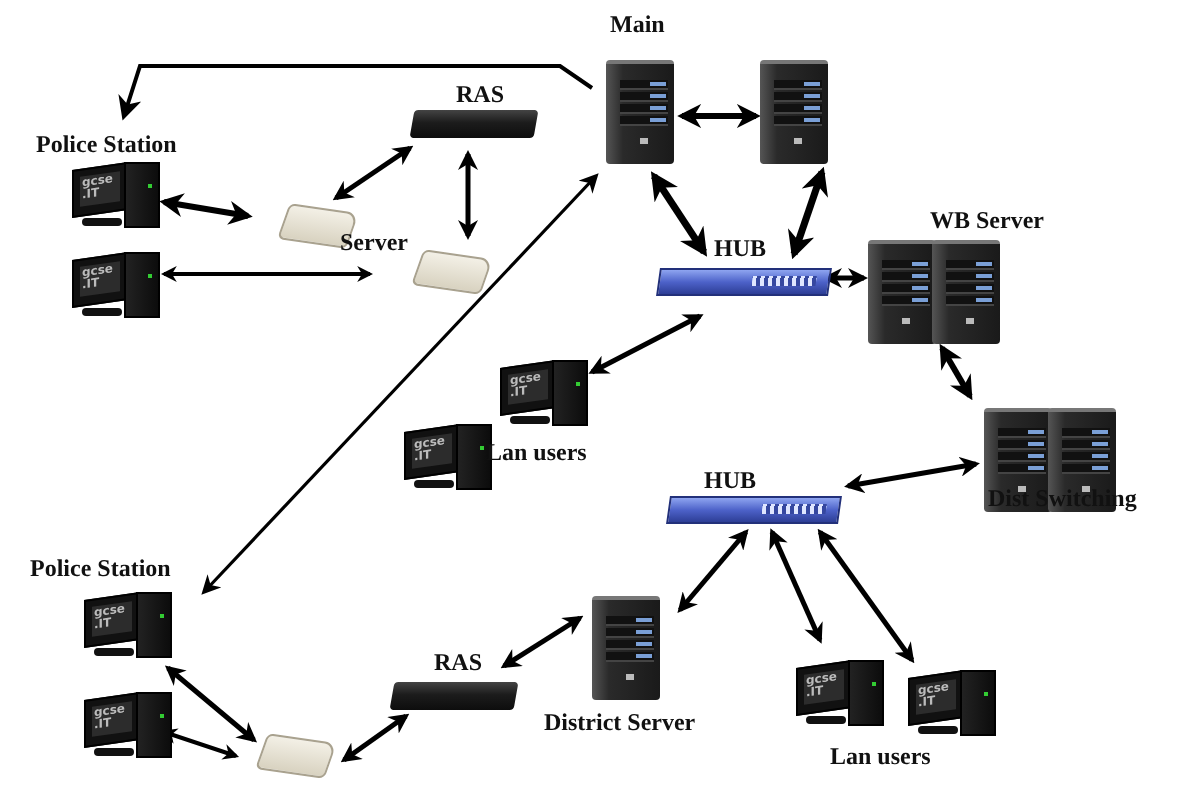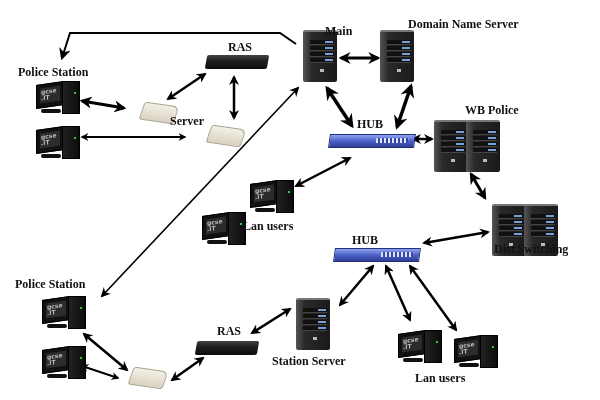--- a/index.html
+++ b/index.html
@@ -61,46 +61,45 @@
       <polyline points="185,137 82,137" fill="none" stroke="#000" stroke-width="2" marker-end="url(#ah)" marker-start="url(#ah)"></polyline>
     </svg>
 
   <div class="tower" style="left:303px;top:30px;">
     <div class="bay" style="top:8px"></div>
       <div class="bay" style="top:14px"></div>
       <div class="bay" style="top:20px"></div>
       <div class="bay" style="top:26px"></div>
       <div class="pwr"></div>
   </div>
-  <div class="lbl" style="left:305px;top:25px;margin-left:20px;">Main</div>
+  <div class="lbl" style="left:305px;top:6px;">Main</div>
 
   <div class="tower" style="left:380px;top:30px;">
     <div class="bay" style="top:8px"></div>
       <div class="bay" style="top:14px"></div>
       <div class="bay" style="top:20px"></div>
       <div class="bay" style="top:26px"></div>
       <div class="pwr"></div>
   </div>
-  <div class="lbl" style="left:408px;top:18px;">Domain Name Server</div>
 
   <div class="tower" style="left:434px;top:120px;">
     <div class="bay" style="top:8px"></div>
       <div class="bay" style="top:14px"></div>
       <div class="bay" style="top:20px"></div>
       <div class="bay" style="top:26px"></div>
       <div class="pwr"></div>
   </div>
   <div class="tower" style="left:466px;top:120px;">
     <div class="bay" style="top:8px"></div>
       <div class="bay" style="top:14px"></div>
       <div class="bay" style="top:20px"></div>
       <div class="bay" style="top:26px"></div>
       <div class="pwr"></div>
   </div>
-  <div class="lbl" style="left:465px;top:104px;">WB Police</div>
+  <div class="lbl" style="left:465px;top:104px;">WB Server</div>
 
   <div class="tower" style="left:492px;top:204px;">
     <div class="bay" style="top:8px"></div>
       <div class="bay" style="top:14px"></div>
       <div class="bay" style="top:20px"></div>
       <div class="bay" style="top:26px"></div>
       <div class="pwr"></div>
   </div>
   <div class="tower" style="left:524px;top:204px;">
     <div class="bay" style="top:8px"></div>
@@ -111,21 +110,21 @@
   </div>
   <div class="lbl" style="left:494px;top:243px;">Dist Switching</div>
 
   <div class="tower" style="left:296px;top:298px;">
     <div class="bay" style="top:8px"></div>
       <div class="bay" style="top:14px"></div>
       <div class="bay" style="top:20px"></div>
       <div class="bay" style="top:26px"></div>
       <div class="pwr"></div>
   </div>
-  <div class="lbl" style="left:272px;top:355px;">Station Server</div>
+  <div class="lbl" style="left:272px;top:355px;">District Server</div>
 
   <div class="hub" style="left:329px;top:134px;"></div>
   <div class="lbl" style="left:357px;top:118px;">HUB</div>
 
   <div class="hub" style="left:334px;top:248px;"></div>
   <div class="lbl" style="left:352px;top:234px;">HUB</div>
 
   <div class="ras" style="left:206px;top:55px;"></div>
   <div class="lbl" style="left:228px;top:41px;">RAS</div>
 

